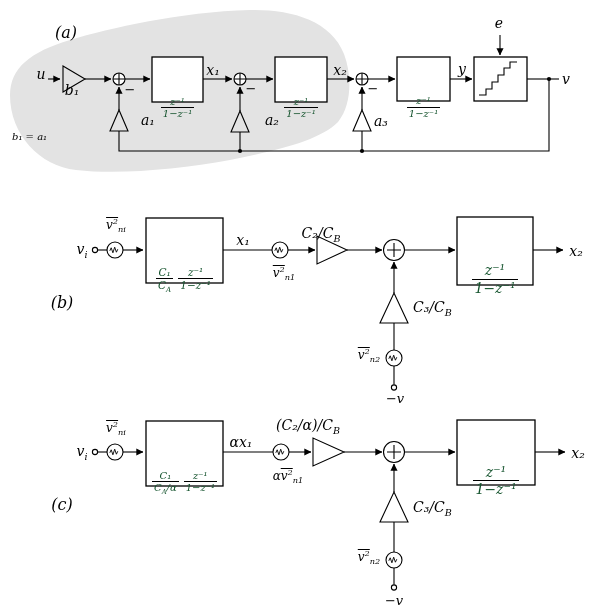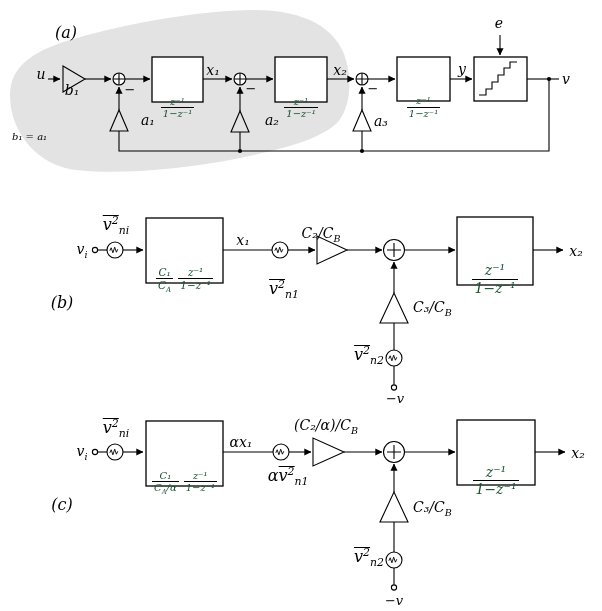--- a/index.html
+++ b/index.html
@@ -3,21 +3,21 @@
 <meta charset="utf-8">
 <style>
   html,body{margin:0;padding:0;background:#fff;}
   .canvas{position:relative;width:602px;height:611px;background:#ffffff;overflow:hidden;
           font-family:"DejaVu Serif",serif;}
   svg{position:absolute;left:0;top:0;}
   .lbl{position:absolute;transform:translate(-50%,-50%);font-family:"DejaVu Serif",serif;
        font-style:italic;color:#000;white-space:nowrap;line-height:1;}
   .lbl.la{transform:translate(0,-50%);}
   .f16{font-size:16px;} .f15{font-size:10px;} .f14{font-size:14px;}
-  .f13{font-size:13px;} .f12{font-size:16px;}
+  .f13{font-size:13px;} .f12{font-size:12px;}
   .block-content{position:absolute;display:flex;align-items:center;justify-content:center;
        gap:5px;color:#14532d;font-style:italic;margin-top:28px;}
   .frac{display:inline-flex;flex-direction:column;align-items:center;line-height:1.15;}
   .frac .num{padding:0 2px;}
   .frac .den{border-top:1px solid #000;padding:0 2px;}
   .fs10{font-size:10px;} .fs11{font-size:10.5px;} .fs14{font-size:14px;}
   sub{font-size:0.68em;line-height:0;} sup{font-size:0.68em;line-height:0;}
   .ovl{display:inline-block;border-top:1.2px solid #000;padding-top:1px;line-height:1;}
 </style>
 </head>
@@ -168,21 +168,21 @@
   <span class="frac fs11">
         <span class="num">C₁</span>
         <span class="den"><span>C</span><sub>A</sub></span>
       </span>
   <span class="frac fs11">
         <span class="num">z⁻¹</span>
         <span class="den">1−z⁻¹</span>
       </span>
 </div>
 <div class="lbl f14" style="left:243px;top:240px">x₁</div>
-<div class="lbl f12" style="left:284px;top:288px"><span class="ovl"><span>v</span><sup>2</sup></span><sub>n1</sub></div>
+<div class="lbl f12" style="left:284px;top:272px"><span class="ovl"><span>v</span><sup>2</sup></span><sub>n1</sub></div>
 <div class="lbl f14" style="left:321px;top:233px"><span>C₂/C</span><sub>B</sub></div>
 <div class="block-content" style="left:457px;top:217px;width:76px;height:68px">
   <span class="frac fs14">
         <span class="num">z⁻¹</span>
         <span class="den">1−z⁻¹</span>
       </span>
 </div>
 <div class="lbl f14" style="left:576px;top:251px">x₂</div>
 <div class="lbl la f14" style="left:413px;top:307px"><span>C₃/C</span><sub>B</sub></div>
 <div class="lbl f12" style="left:369px;top:354px"><span class="ovl"><span>v</span><sup>2</sup></span><sub>n2</sub></div>
@@ -196,21 +196,21 @@
         <span class="num">C₁</span>
         <span class="den"><span>C</span><sub>A</sub><span>/α</span></span>
       </span>
   <span class="frac fs10">
         <span class="num">z⁻¹</span>
         <span class="den">1−z⁻¹</span>
       </span>
 </div>
 <div class="lbl f14" style="left:241px;top:442px">αx₁</div>
 <div class="lbl f12" style="left:288px;top:475px"><span>α</span><span class="ovl"><span>v</span><sup>2</sup></span><sub>n1</sub></div>
-<div class="lbl f14" style="left:326px;top:425px"><span>(C₂/α)/C</span><sub>B</sub></div>
+<div class="lbl f14" style="left:308px;top:425px"><span>(C₂/α)/C</span><sub>B</sub></div>
 <div class="block-content" style="left:457px;top:420px;width:78px;height:65px">
   <span class="frac fs14">
         <span class="num">z⁻¹</span>
         <span class="den">1−z⁻¹</span>
       </span>
 </div>
 <div class="lbl f14" style="left:578px;top:453px">x₂</div>
 <div class="lbl la f14" style="left:413px;top:507px"><span>C₃/C</span><sub>B</sub></div>
 <div class="lbl f12" style="left:369px;top:556px"><span class="ovl"><span>v</span><sup>2</sup></span><sub>n2</sub></div>
 <div class="lbl f13" style="left:394px;top:600px">−v</div>

